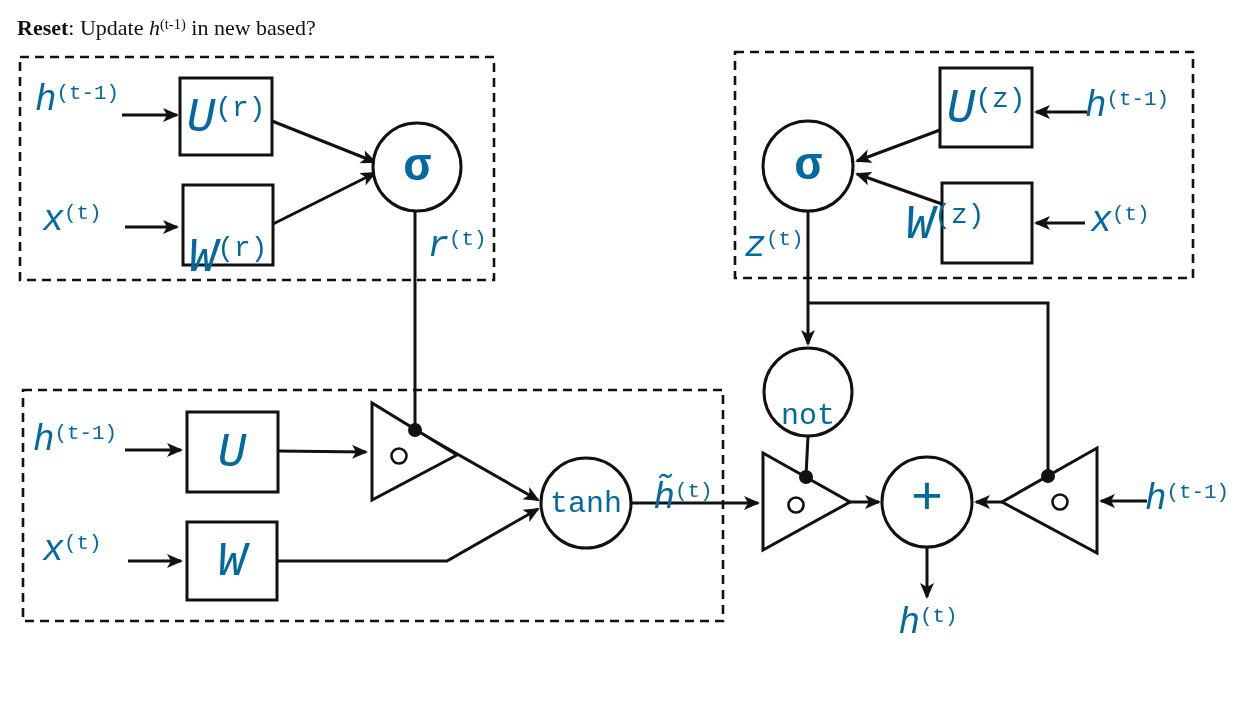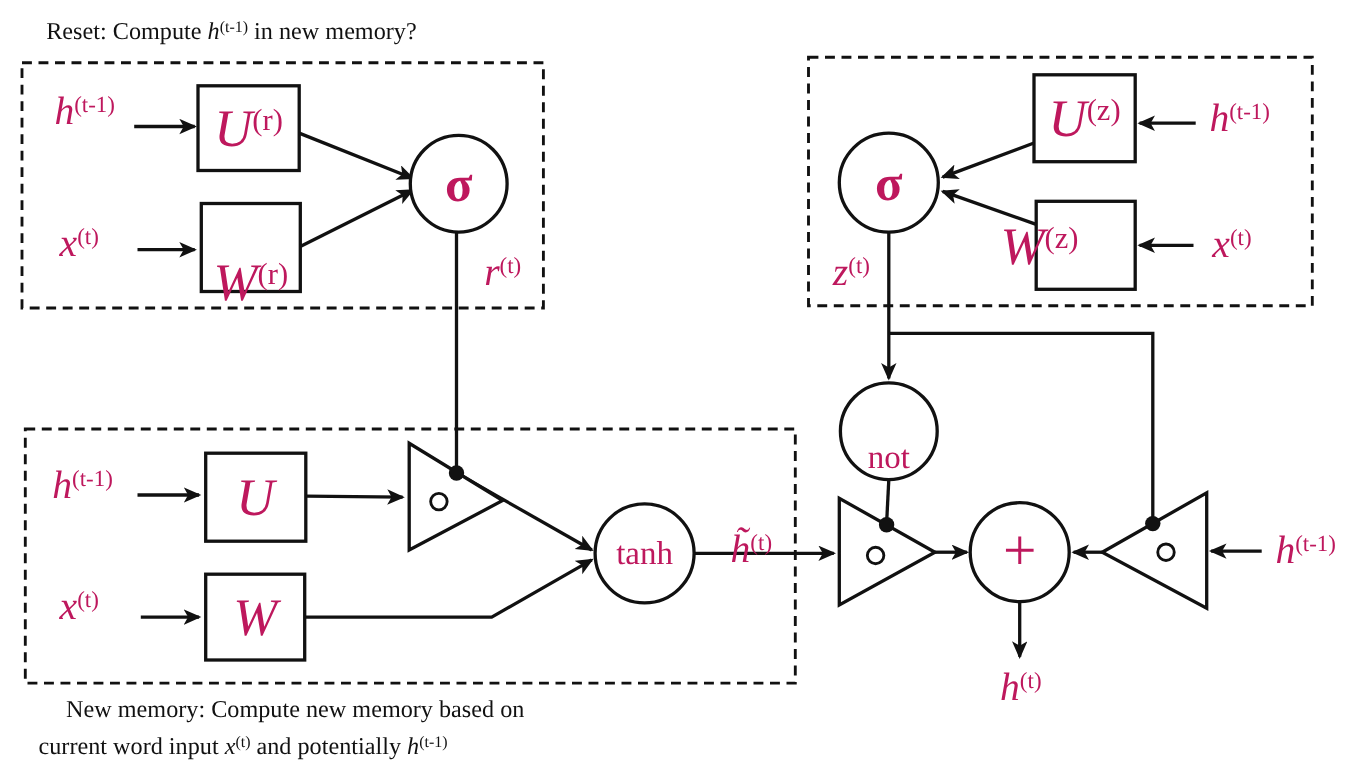--- a/index.html
+++ b/index.html
@@ -5,34 +5,34 @@
   html,body { margin:0; padding:0; background:#ffffff; }
   #canvas {
     position:relative; width:1244px; height:706px; background:#ffffff;
     font-family:"Liberation Serif","DejaVu Serif",serif; color:#111;
     overflow:hidden;
   }
   #diagram-svg { position:absolute; left:0; top:0; }
 
   .label {
     position:absolute; transform:translate(-50%,-50%);
-    white-space:nowrap; color:#be185d; line-height:1;
+    white-space:nowrap; color:#0369a1; line-height:1;font-family:Liberation Mono, monospace;
   }
   .sig  { font-size:36px; }          
   .wbox { font-size:48px; }          
   .sigma{ font-size:46px; font-weight:bold; }
   .op   { font-size:30px; }          
   .plus { font-size:54px; transform:translate(-50%,-56%); }
   .var  { font-style:italic; }
   .sup  { font-size:0.58em; position:relative; top:-0.55em; font-style:normal; }
 
   .title {
     position:absolute; font-size:22px; white-space:nowrap; line-height:1.5;
   }
-  .title b, .caption b { font-weight:normal;margin-left:25px; }
+  .title b, .caption b { font-weight:bold; }
   .title .sup, .caption .sup { font-size:0.66em; top:-0.4em; }
   .caption {
     position:absolute; font-size:22px; white-space:nowrap; line-height:33px;
   }
 </style>
 </head>
 <body>
 
 <div id="canvas">
 
@@ -92,27 +92,23 @@
 
     <circle cx="399" cy="456" r="7.5" fill="#fff" stroke="#111" stroke-width="2.6"></circle>
     <circle cx="796" cy="505" r="7.5" fill="#fff" stroke="#111" stroke-width="2.6"></circle>
     <circle cx="1060" cy="502" r="7.5" fill="#fff" stroke="#111" stroke-width="2.6"></circle>
 
     <circle cx="415" cy="430" r="7" fill="#111"></circle>
     <circle cx="806" cy="477" r="7" fill="#111"></circle>
     <circle cx="1048" cy="476" r="7" fill="#111"></circle>
   </svg>
 
-  <div class="title" style="left:17px; top:11px;"><b>Reset</b><span>: Compute </span><span class="var">h</span><span class="sup">(t-1)</span><span> in new memory?</span></div>
+  <div class="title" style="left:17px; top:11px;"><b>Reset</b><span>: Update </span><span class="var">h</span><span class="sup">(t-1)</span><span> in new based?</span></div>
 
 
-  <div class="caption" style="left:35px; top:628px;">
-    <div><b>New memory</b><span>: Compute new memory based on</span></div>
-    <div><span>current word input </span><span class="var">x</span><span class="sup">(t)</span><span> and potentially </span><span class="var">h</span><span class="sup">(t-1)</span></div>
-  </div>
 
   <div class="label sig" style="left:77px; top:101px;"><span class="var">h</span><span class="sup">(t-1)</span></div>
   <div class="label sig" style="left:72px; top:221px;"><span class="var">x</span><span class="sup">(t)</span></div>
   <div class="label sig" style="left:457px; top:247px;"><span class="var">r</span><span class="sup">(t)</span></div>
   <div class="label sig" style="left:1127px; top:107px;"><span class="var">h</span><span class="sup">(t-1)</span></div>
   <div class="label sig" style="left:1120px; top:222px;"><span class="var">x</span><span class="sup">(t)</span></div>
   <div class="label sig" style="left:774px; top:247px;"><span class="var">z</span><span class="sup">(t)</span></div>
   <div class="label sig" style="left:75px; top:441px;"><span class="var">h</span><span class="sup">(t-1)</span></div>
   <div class="label sig" style="left:72px; top:551px;"><span class="var">x</span><span class="sup">(t)</span></div>
   <div class="label sig" style="left:683px; top:467px;margin-top:32px;"><span class="var">h̃</span><span class="sup">(t)</span></div>

